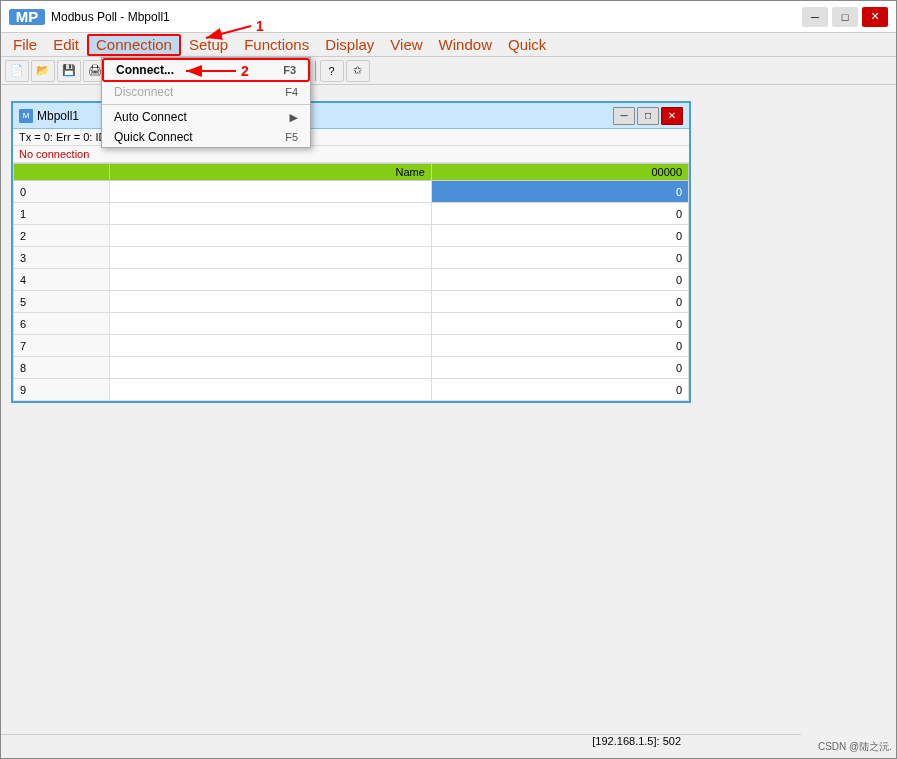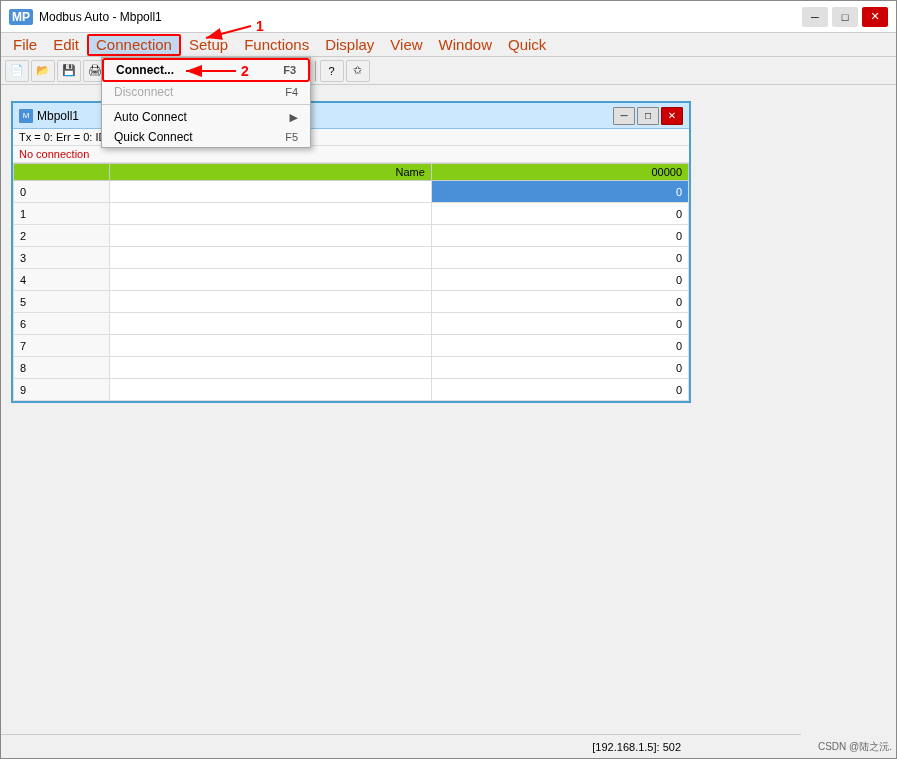--- a/index.html
+++ b/index.html
@@ -33,25 +33,25 @@
       padding: 0 8px;
       border-bottom: 1px solid #ccc;
       user-select: none;
     }
     .title-bar-left {
       display: flex;
       align-items: center;
       gap: 6px;
     }
     .title-bar-icon {
-      width: 24px; height: 16px;
+      width: 36px; height: 16px;
       background: #4a90d9;
       border-radius: 2px;
       display: flex; align-items: center; justify-content: center;
-      font-size: 12px; color: white; font-weight: bold;
+      font-size: 15px; color: white; font-weight: bold;
     }
     .title-bar-title {
       font-size: 12px;
       color: #000;
     }
     .title-bar-controls {
       display: flex;
       gap: 4px;
     }
     .title-btn {
@@ -264,21 +264,20 @@
 
     
     .status-bar {
       position: absolute;
       bottom: 0; left: 0;
       width: 800px;
       height: 24px;
       background: #f0f0f0;
       border-top: 1px solid #ccc;
       display: flex;
-      align-items: center;
       justify-content: flex-end;
       padding: 0 120px 0 16px;
     }
     .status-bar-text {
       font-size: 11px;
       color: #000;
     }
     .watermark {
       position: absolute;
       bottom: 4px;
@@ -295,21 +294,21 @@
 </head>
 <body>
 
 <div class="app-window">
 
   <div class="title-bar">
     <div class="title-bar-left">
       <div class="title-bar-icon">
         <span>MP</span>
       </div>
-      <span class="title-bar-title">Modbus Auto - Mbpoll1</span>
+      <span class="title-bar-title">Modbus Poll - Mbpoll1</span>
     </div>
     <div class="title-bar-controls">
       <button class="title-btn">─</button>
       <button class="title-btn">□</button>
       <button class="title-btn close">✕</button>
     </div>
   </div>
 
   <div class="menu-bar">
     <div class="menu-item">File</div>

